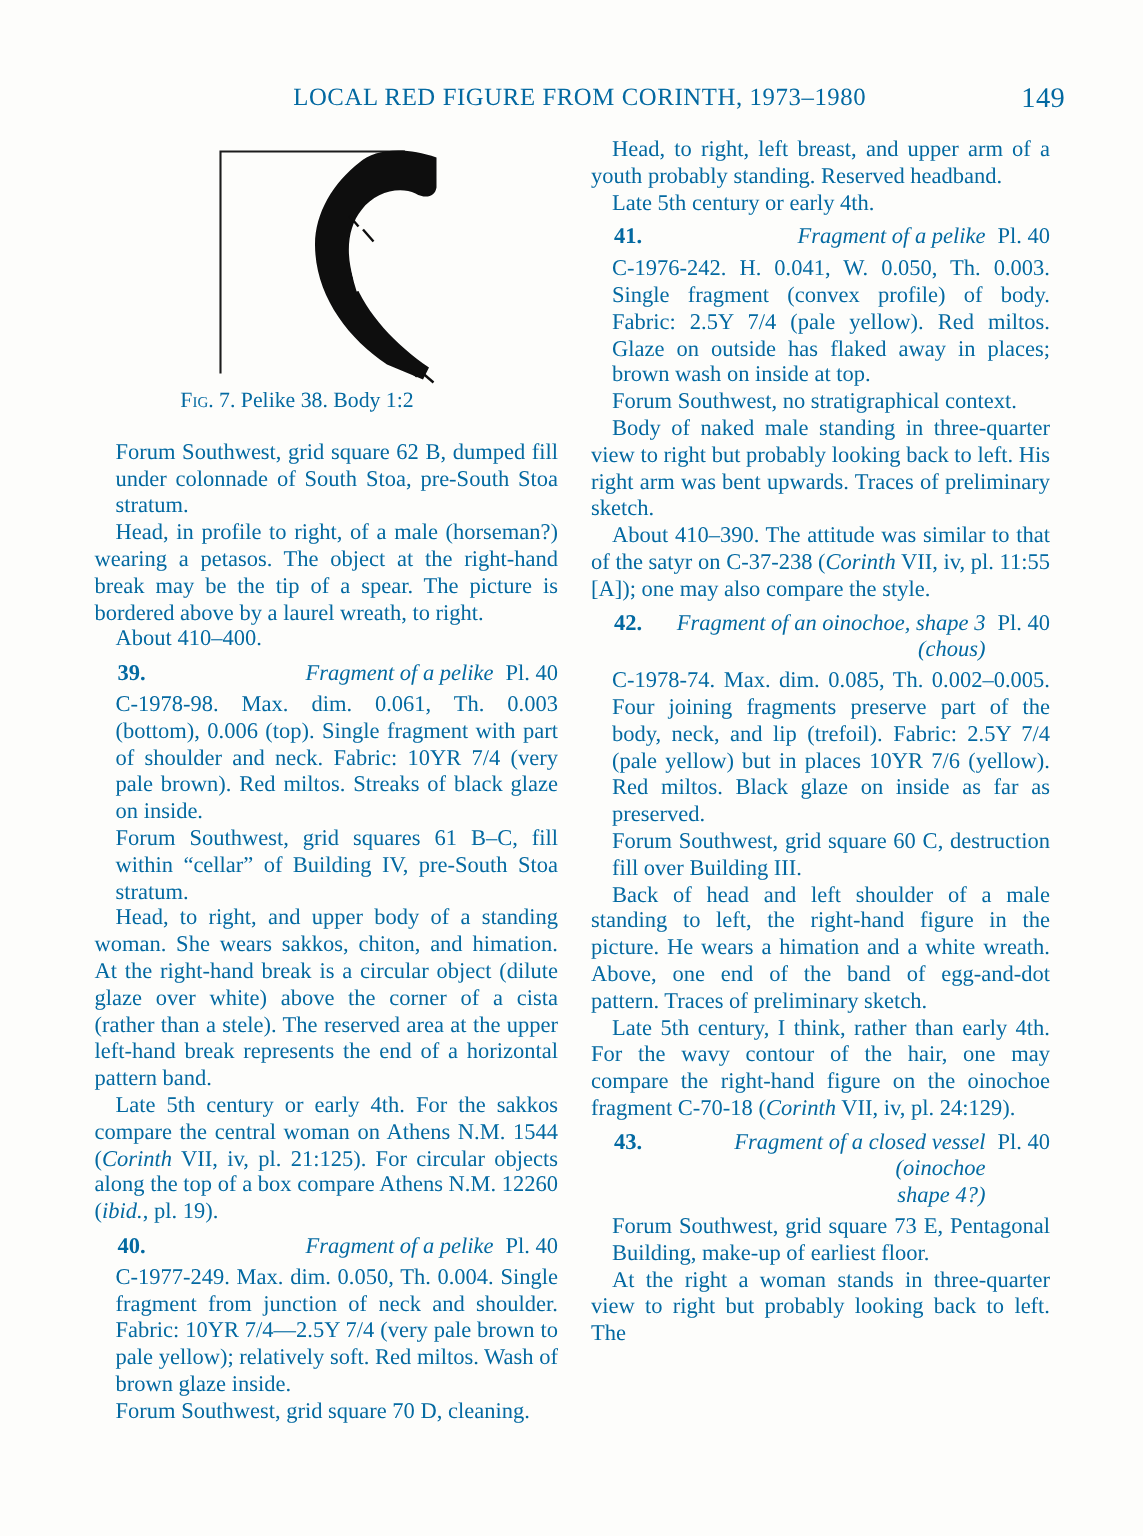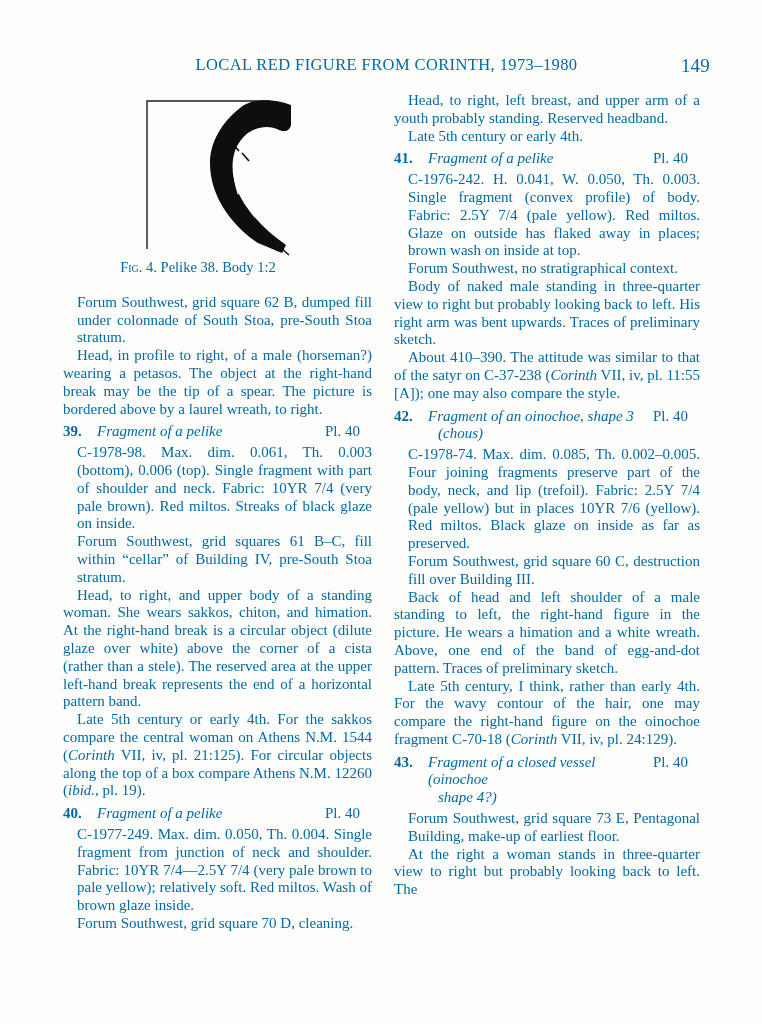--- a/index.html
+++ b/index.html
@@ -50,22 +50,22 @@
   
   .interp { text-indent: 14px; margin-top: 3px; }
   p.interp + p.interp { margin-top: 0; }
 
   
   .continues { text-align-last: justify; }
 
   .entry-head {
     display: flex;
     align-items: flex-start;
-    text-align: left;
-    margin: 5px 12px 3px 0;
+    text-align: right;
+    margin: 5px 0 3px 0;
   }
   .entry-num { flex: none; width: 34px; font-weight: bold; }
   .entry-title-block { flex: 1 1 auto; min-width: 0; font-style: italic; }
   .entry-title2 { display: block; padding-left: 10px; }
   .entry-plate { flex: none; margin-left: 8px; }
 
   .figure-block { margin-bottom: 17px; text-align: left; }
   .figure-block svg { display: block; margin: 11px 0 0 82px; }
   .fig-caption {
     margin-top: 8px;
@@ -93,25 +93,26 @@
       <div class="figure-block">
         <svg viewBox="0 0 150 160" width="150" height="160">
           <path d="M2,150 L2,2 L125,2" fill="none" stroke="#1c1c1c" stroke-width="1.4"></path>
           <path d="M146,6 C124,-2 104,1 95,9 C77,23 65,43 65,64 C65,97 86,126 113,144 L137,154 L141,146 C119,131 99,110 91,88 C85,70 87,52 96,41 C105,29 121,25 132,30 C139,34 145,32 146,26 Z" fill="#0e0e0e"></path>
           <path d="M96,46 C89,60 88,77 94,95" stroke="#fdfdfb" stroke-width="2.6" fill="none"></path>
           <path d="M88,45 L94,52" stroke="#0e0e0e" stroke-width="1.6"></path>
           <path d="M97,54 L104,62" stroke="#0e0e0e" stroke-width="1.6"></path>
           <path d="M127,147 L133,152" stroke="#0e0e0e" stroke-width="1.6"></path>
           <path d="M137,150 L144,156" stroke="#0e0e0e" stroke-width="1.6"></path>
         </svg>
-        <p class="fig-caption"><span style="font-variant: small-caps;">Fig.</span><span> 4. Pelike </span><span style="font-weight: normal;">38</span><span>. Body 1:2</span></p>
+        <p class="fig-caption"><span style="font-variant: small-caps;">Fig.</span><span> 7. Pelike </span><span style="font-weight: normal;">38</span><span>. Body 1:2</span></p>
       </div>
 
       <p class="block-indent">Forum Southwest, grid square 62 B, dumped fill under colonnade of South Stoa, pre-South Stoa stratum.</p>
       <p class="interp">Head, in profile to right, of a male (horseman?) wearing a petasos. The object at the right-hand break may be the tip of a spear. The picture is bordered above by a laurel wreath, to right.</p>
+      <p class="interp">About 410–400.</p>
 
       <div class="entry-head">
         <span class="entry-num">39.</span>
         <span class="entry-title-block">
           <span>Fragment of a pelike</span>
         </span>
         <span class="entry-plate">Pl. 40</span>
       </div>
       <p class="block-indent">C-1978-98. Max. dim. 0.061, Th. 0.003 (bottom), 0.006 (top). Single fragment with part of shoulder and neck. Fabric: 10YR 7/4 (very pale brown). Red miltos. Streaks of black glaze on inside.</p>
       <p class="block-indent">Forum Southwest, grid squares 61 B–C, fill within “cellar” of Building IV, pre-South Stoa stratum.</p>

